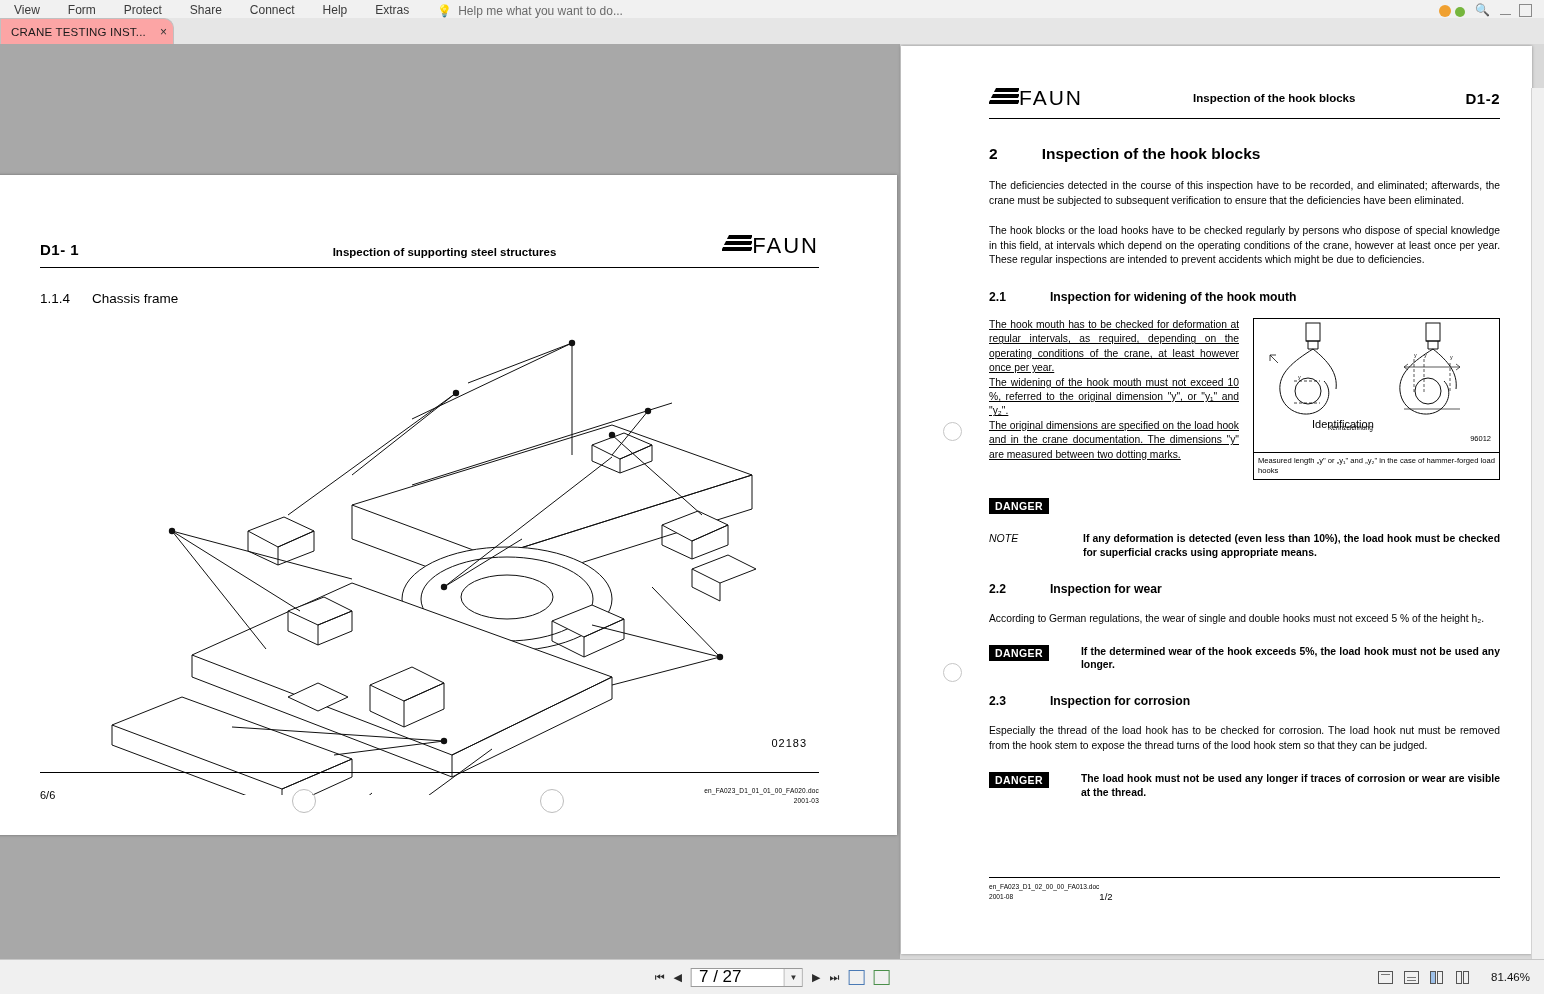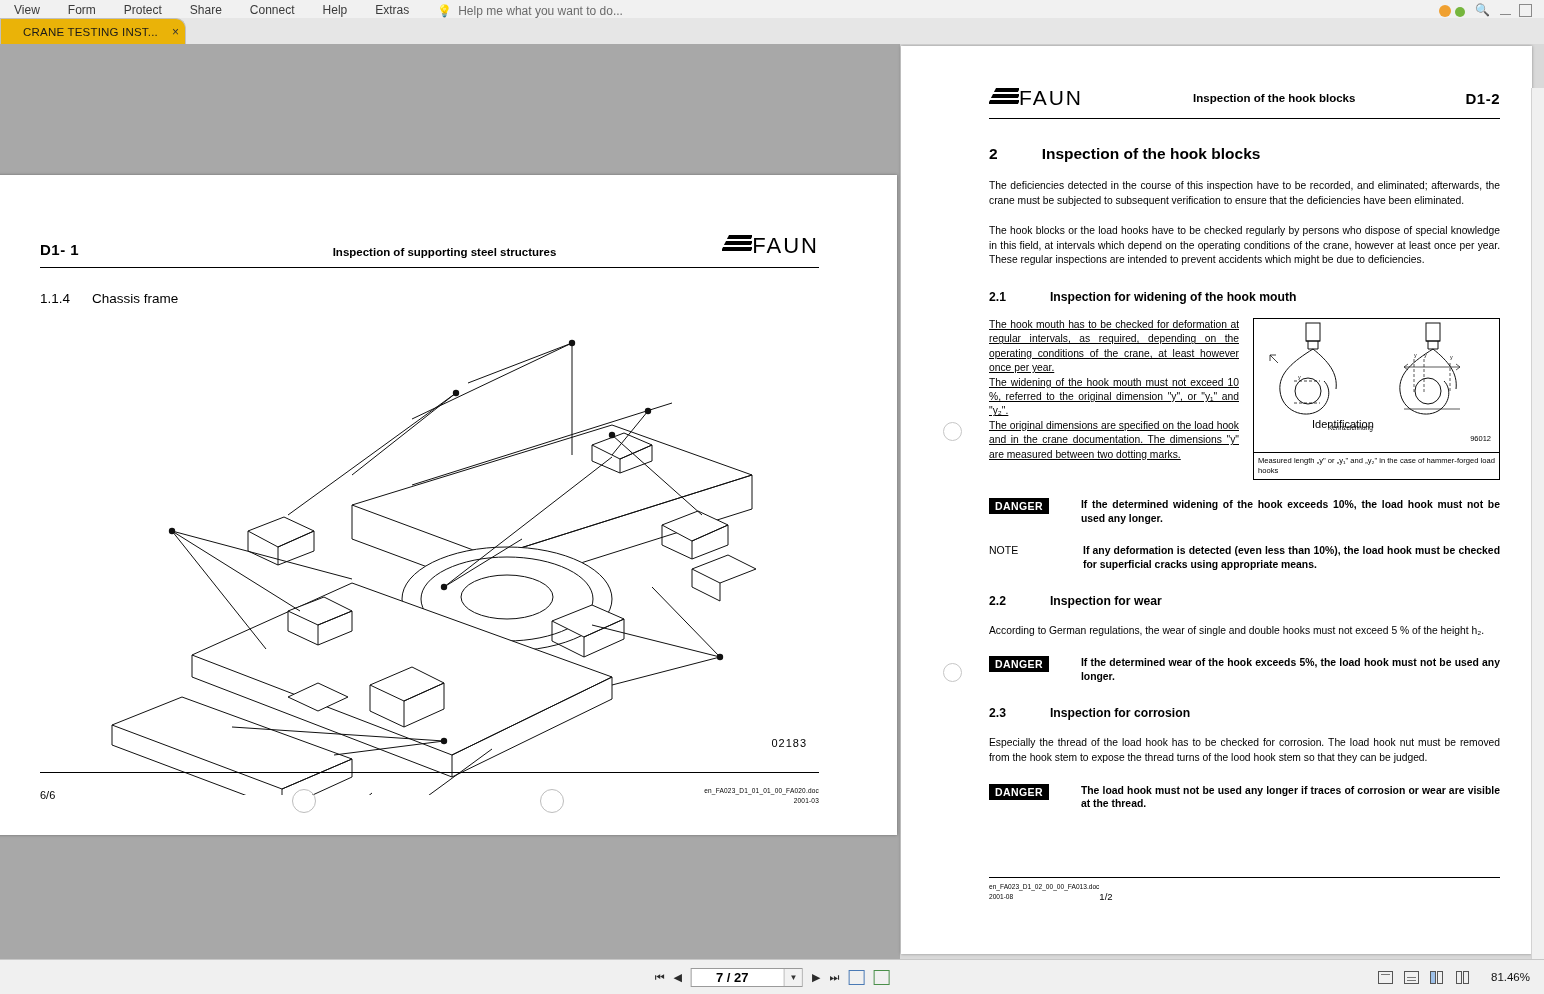--- a/index.html
+++ b/index.html
@@ -32,23 +32,23 @@
   .winbtn{width:11px;height:11px;border:1px solid #8a8a8a;}
   .winbtn.min{height:1px;border:none;border-bottom:1px solid #8a8a8a;align-self:flex-end;margin-bottom:2px;}
 
   
   .tabbar{
     position:absolute;top:18px;left:0;width:1544px;height:26px;
     background:#e6e6e6;border-bottom:1px solid #c8c8c8;
   }
   .tab{
     position:absolute;left:0;top:0;height:26px;min-width:165px;
-    background:#eab308;border:1px solid #c0c0c0;border-bottom:none;
+    background:#fca5a5;border:1px solid #c0c0c0;border-bottom:none;
     border-radius:0 10px 0 0;
-    display:flex;align-items:center;padding:0 6px 0 22px;box-sizing:border-box;
+    display:flex;align-items:center;padding:0 6px 0 10px;box-sizing:border-box;
   }
   .tab .label{font-size:11.5px;color:#1a1a1a;letter-spacing:.2px;white-space:nowrap;}
   .tab .x{margin-left:14px;font-size:12px;color:#333;cursor:pointer;}
 
   
   .docarea{
     position:absolute;top:44px;left:0;width:1544px;height:916px;
     background:#d9d9d9;overflow:hidden;
   }
   
@@ -116,21 +116,21 @@
     font-size:7.6px;line-height:1.3;padding:3px 4px;box-sizing:border-box;
   }
   .fig .ident{position:absolute;left:58px;bottom:49px;font-size:11px;}
   .fig .kennz{position:absolute;left:74px;bottom:48px;font-size:6.5px;}
   .fig .num96{position:absolute;right:8px;bottom:36px;font-size:7.5px;}
   .danger-row{display:flex;gap:32px;margin-top:18px;align-items:flex-start;}
   .danger-tag{
     background:#000;color:#fff;font-size:10.5px;font-weight:bold;letter-spacing:.4px;
     padding:2px 6px;flex:0 0 auto;
   }
-  .note-tag{font-size:10.5px;width:62px;flex:0 0 auto;}
+  .note-tag{font-size:10.5px;width:62px;flex:0 0 auto;font-style:italic;}
   .danger-txt{font-size:10.4px;line-height:1.34;font-weight:bold;text-align:justify;}
   .r-ftr{position:absolute;left:88px;right:32px;bottom:52px;}
   .r-ftr-rule{border-top:1.1px solid #000;}
   .r-ftr-row{display:flex;align-items:flex-end;margin-top:4px;}
   .r-ftr-left{font-size:6.6px;line-height:1.5;}
   .r-ftr-right{font-size:9.5px;}
   .hole{position:absolute;width:17px;height:17px;border:1.2px solid #c6c6c6;border-radius:50%;}
   .hole.h1{left:42px;top:376px;}
   .hole.h2{left:42px;top:617px;}
   .watermark{position:absolute;right:26px;top:126px;font-size:12px;color:#dcdcdc;letter-spacing:1px;}
@@ -143,21 +143,21 @@
   }
   .bb-center{
     position:absolute;left:50%;transform:translateX(-50%);
     display:flex;align-items:center;gap:9px;
   }
   .navbtn{font-size:11px;color:#2b2b2b;cursor:pointer;user-select:none;}
   .pagebox{
     display:flex;align-items:center;border:1px solid #9a9a9a;background:#fff;
     height:19px;width:112px;box-sizing:border-box;
   }
-  .pagebox .val{flex:1;font-size:13px;padding-left:24px;font-weight:bold;}
+  .pagebox .val{flex:1;font-size:17px;padding-left:7px;}
   .pagebox .caret{
     width:17px;height:17px;border-left:1px solid #c0c0c0;background:#f2f2f2;
     display:flex;align-items:center;justify-content:center;font-size:8px;color:#333;
   }
   .ico-sq{width:14px;height:13px;border:1.4px solid #4a7ab5;position:relative;}
   .ico-sq.green{border-color:#4a8f4a;}
   .bb-right{
     position:absolute;right:14px;display:flex;align-items:center;gap:11px;
   }
   .viewico{width:15px;height:13px;border:1.3px solid #555;position:relative;box-sizing:border-box;}
@@ -374,21 +374,20 @@
           </svg>
           <div class="kennz">Kennzeichnung</div>
           <div class="ident">Identification</div>
           <div class="num96">96012</div>
           <div class="figcap">Measured length „y" or „y₁" and „y₂" in the case of hammer-forged load hooks</div>
         </div>
       </div>
 
       <div class="danger-row">
         <span class="danger-tag">DANGER</span>
-        <span class="danger-txt">If the determined widening of the hook exceeds 10%, the load hook must not be used any longer.</span>
       </div>
 
       <div class="danger-row">
         <span class="note-tag">NOTE</span>
         <span class="danger-txt">If any deformation is detected (even less than 10%), the load hook must be checked for superficial cracks using appropriate means.</span>
       </div>
 
       <div class="r-sub">
         <span>2.2</span>
         <span>Inspection for wear</span>

